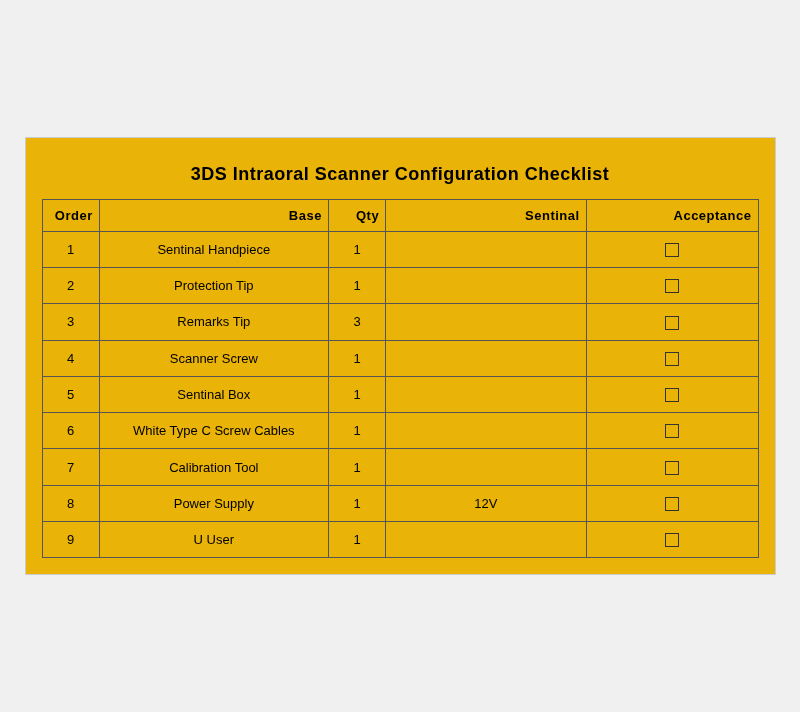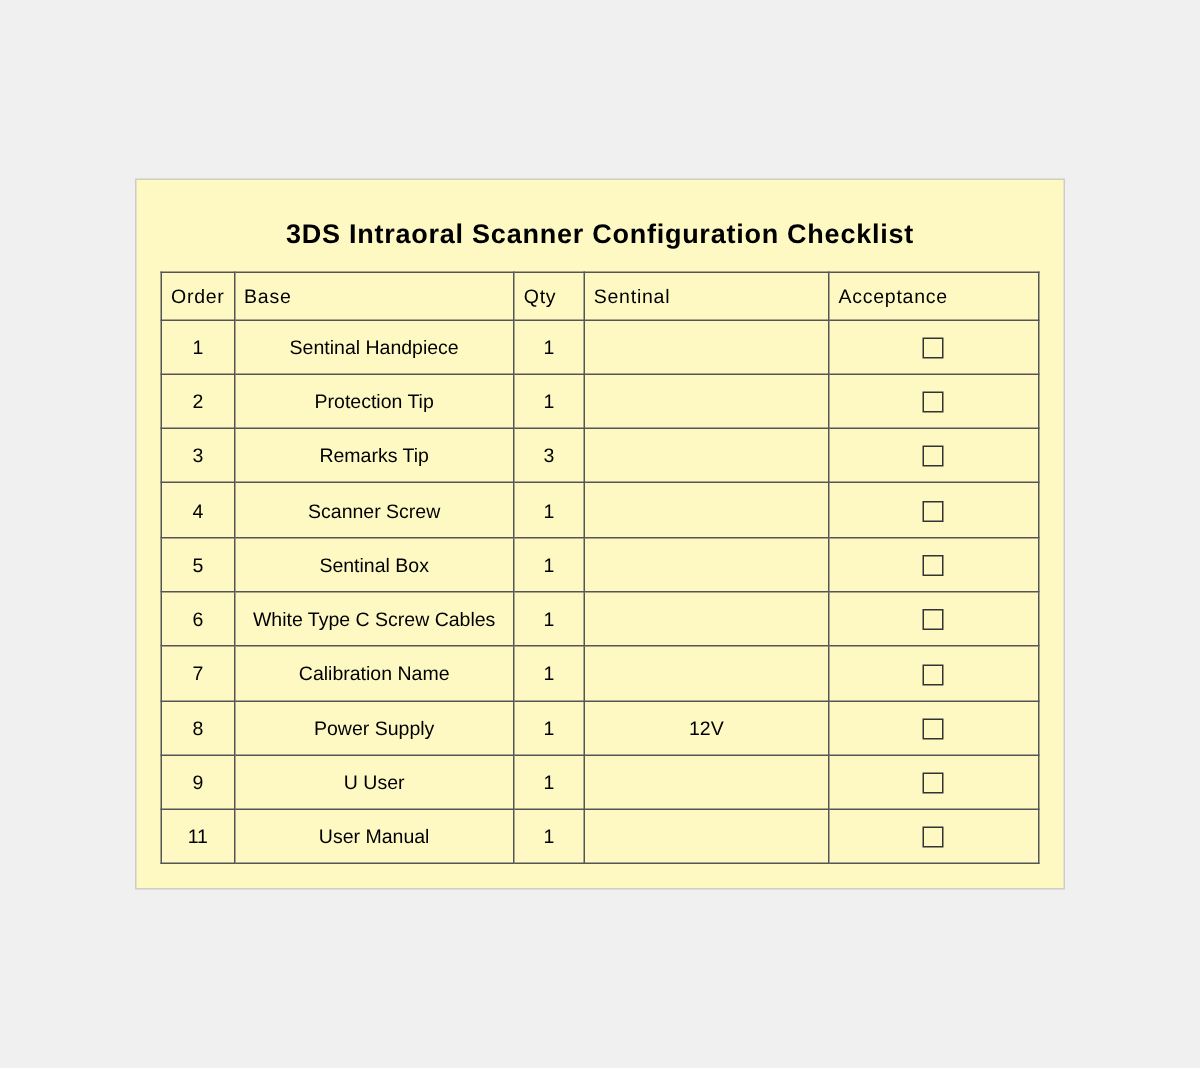--- a/index.html
+++ b/index.html
@@ -12,22 +12,22 @@
       background: #f0f0f0;
       display: flex;
       justify-content: center;
       align-items: center;
       min-height: 712px;
       width: 800px;
       font-family: Arial, sans-serif;
     }
 
     .page-wrapper {
-      background: #fef9c3;
-      width: 620px;
+      background: #eab308;
+      width: 751px;
       padding: 16px;
       border: 1px solid #ccc;
     }
 
     .title {
       text-align: center;
       font-size: 18px;
       font-weight: bold;
       padding: 10px 0 14px 0;
       letter-spacing: 0.5px;
@@ -35,22 +35,22 @@
 
     table {
       width: 100%;
       border-collapse: collapse;
       font-size: 13px;
     }
 
     thead tr th {
       border: 1px solid #555;
       padding: 8px 6px;
-      text-align: left;
-      font-weight: normal;
+      text-align: right;
+      font-weight: bold;
       letter-spacing: 0.5px;
     }
 
     tbody tr td {
       border: 1px solid #555;
       padding: 10px 6px;
       text-align: center;
       vertical-align: middle;
     }
 
@@ -127,41 +127,34 @@
         </tr>
         <tr>
           <td>6</td>
           <td>White Type C Screw Cables</td>
           <td>1</td>
           <td></td>
           <td class="checkbox-cell"><span class="checkbox-box"></span></td>
         </tr>
         <tr>
           <td>7</td>
-          <td>Calibration Name</td>
+          <td>Calibration Tool</td>
           <td>1</td>
           <td></td>
           <td class="checkbox-cell"><span class="checkbox-box"></span></td>
         </tr>
         <tr>
           <td>8</td>
           <td>Power Supply</td>
           <td>1</td>
           <td>12V</td>
           <td class="checkbox-cell"><span class="checkbox-box"></span></td>
         </tr>
         <tr>
           <td>9</td>
           <td>U User</td>
           <td>1</td>
           <td></td>
           <td class="checkbox-cell"><span class="checkbox-box"></span></td>
         </tr>
-        <tr>
-          <td>11</td>
-          <td>User Manual</td>
-          <td>1</td>
-          <td></td>
-          <td class="checkbox-cell"><span class="checkbox-box"></span></td>
-        </tr>
       </tbody>
   </table>
 </div>
 
 </body></html>

